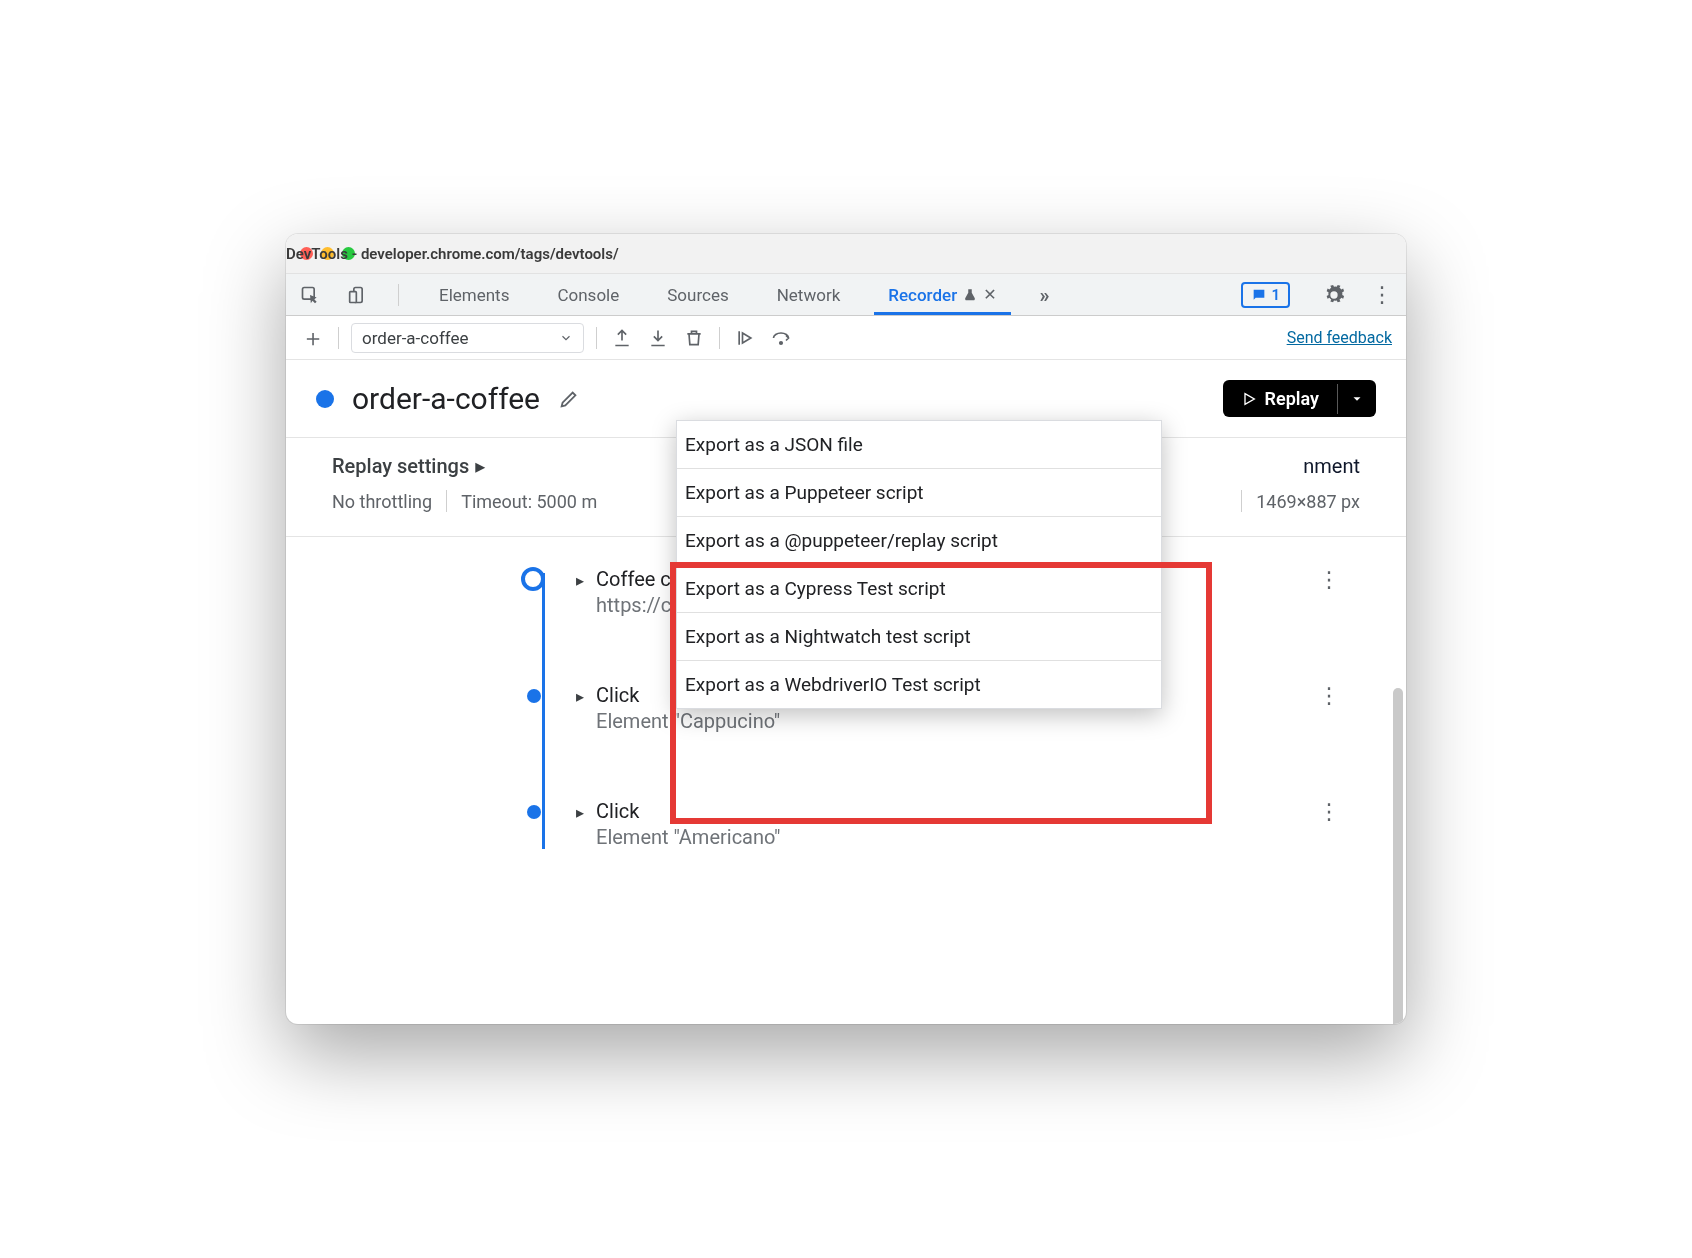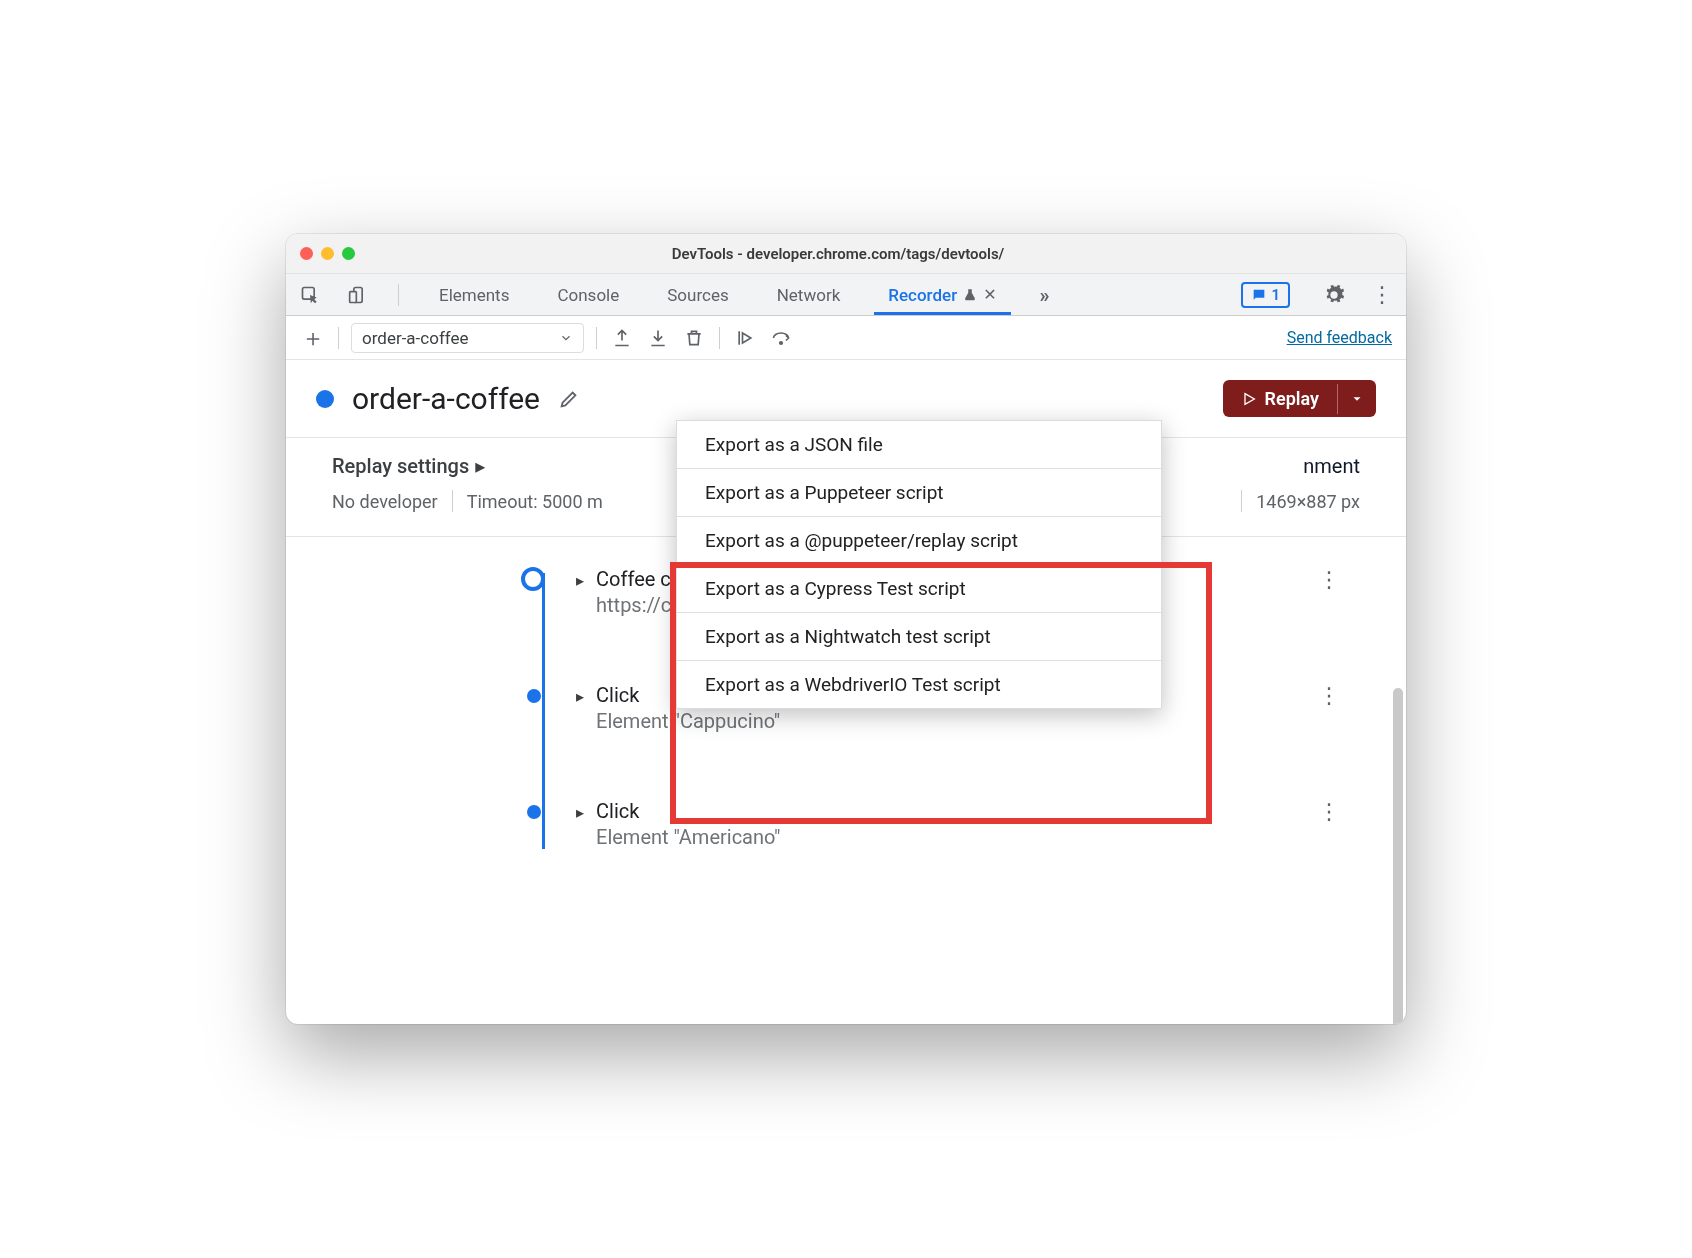--- a/index.html
+++ b/index.html
@@ -31,21 +31,21 @@
     padding: 0 14px;
     position: relative;
     border-bottom: 1px solid #e2e2e2;
   }
   .traffic { display: flex; gap: 8px; }
   .dot { width: 13px; height: 13px; border-radius: 50%; }
   .dot.red { background: #ff5f56; }
   .dot.yellow { background: #ffbd2e; }
   .dot.green { background: #27c93f; }
   .title-text {
-    position: absolute; left: 0; right: 16px; text-align: center;
+    position: absolute; left: 0; right: 16px; text-align: left;
     font-size: 15px; font-weight: 600; color: #3a3a3a;
   }
   
   .tabstrip {
     height: 42px; background: #f1f3f4; display: flex; align-items: center;
     border-bottom: 1px solid #cccccc; padding: 0 10px; gap: 20px;
   }
   .ts-icon { width: 28px; height: 28px; display:flex; align-items:center; justify-content:center; color:#5f6368; }
   .ts-sep { width: 1px; height: 22px; background: #cfcfcf; margin: 0 6px; }
   .ts-tab { padding: 0 14px; height: 100%; display:flex; align-items:center; color:#5f6368; font-size:17px; cursor:pointer; gap:6px;}
@@ -69,21 +69,21 @@
   .feedback { margin-left:auto; font-size:16px; color:#0369a1; text-decoration: underline; }
   
   .rec-header {
     display:flex; align-items:center; padding: 20px 30px; gap: 18px;
     border-bottom: 1px solid #e4e4e4;
   }
   .blue-dot { width:18px; height:18px; background:#1a73e8; border-radius:50%; }
   .rec-title { font-size:30px; font-weight:400; color:#202124; }
   .edit-icon { width:22px; height:22px; color:#5f6368; }
   .replay-btn {
-    display:flex; align-items:center; background:#7f1d1d; color:#fff;
+    display:flex; align-items:center; background:#000000; color:#fff;
     border-radius:6px; overflow:hidden; font-size:18px; font-weight:600;
   }
   .replay-main { display:flex; align-items:center; gap:8px; padding: 8px 18px; }
   .replay-caret { padding: 8px 12px; border-left:1px solid rgba(255,255,255,0.35); }
   
   .rec-settings {
     padding: 16px 46px 24px; border-bottom: 1px solid #e4e4e4; color:#3c4043;
   }
   .rs-title { font-size:20px; font-weight:500; display:flex; align-items:center; gap:6px; margin-bottom:12px;}
   .rs-row { display:flex; align-items:center; gap: 14px; font-size:18px; color:#5f6368; }
@@ -105,21 +105,21 @@
   
   .dropdown {
     position:absolute; left:390px; top:186px; width:486px;
     background:#fff; box-shadow: 0 6px 24px rgba(0,0,0,0.25);
     border-radius: 2px; z-index: 50; overflow:visible;
   }
   .dropdown-inner {
     border:1px solid #dadce0;
   }
   .dd-item {
-    padding: 12px 28px; font-size:19px; color:#202124;
+    padding: 12px 8px; font-size:19px; color:#202124;
     border-bottom:1px solid #e0e0e0; cursor:pointer;
     background:#fff;
   }
   .dd-item:last-child { border-bottom:none; }
   .highlight {
     position:absolute; left:-6px; right:-50px; top:142px; height:262px;
     border: 6px solid #e53935; pointer-events:none;
   }
   
   .scroll-thumb {
@@ -259,21 +259,21 @@
     </div>
   </div>
 
   <div class="rec-settings">
     <div class="rs-title">
       <span>Replay settings</span>
       <span>▸</span>
       <span class="rs-partial">nment</span>
     </div>
     <div class="rs-row">
-      <span>No developer</span>
+      <span>No throttling</span>
       <div class="rs-sep"></div>
       <span>Timeout: 5000 m</span>
       <div style="flex:1"></div>
       <div class="rs-sep"></div>
       <span class="rs-dims">1469×887 px</span>
     </div>
   </div>
 
   <div class="steps-wrap">
     <div class="timeline">

